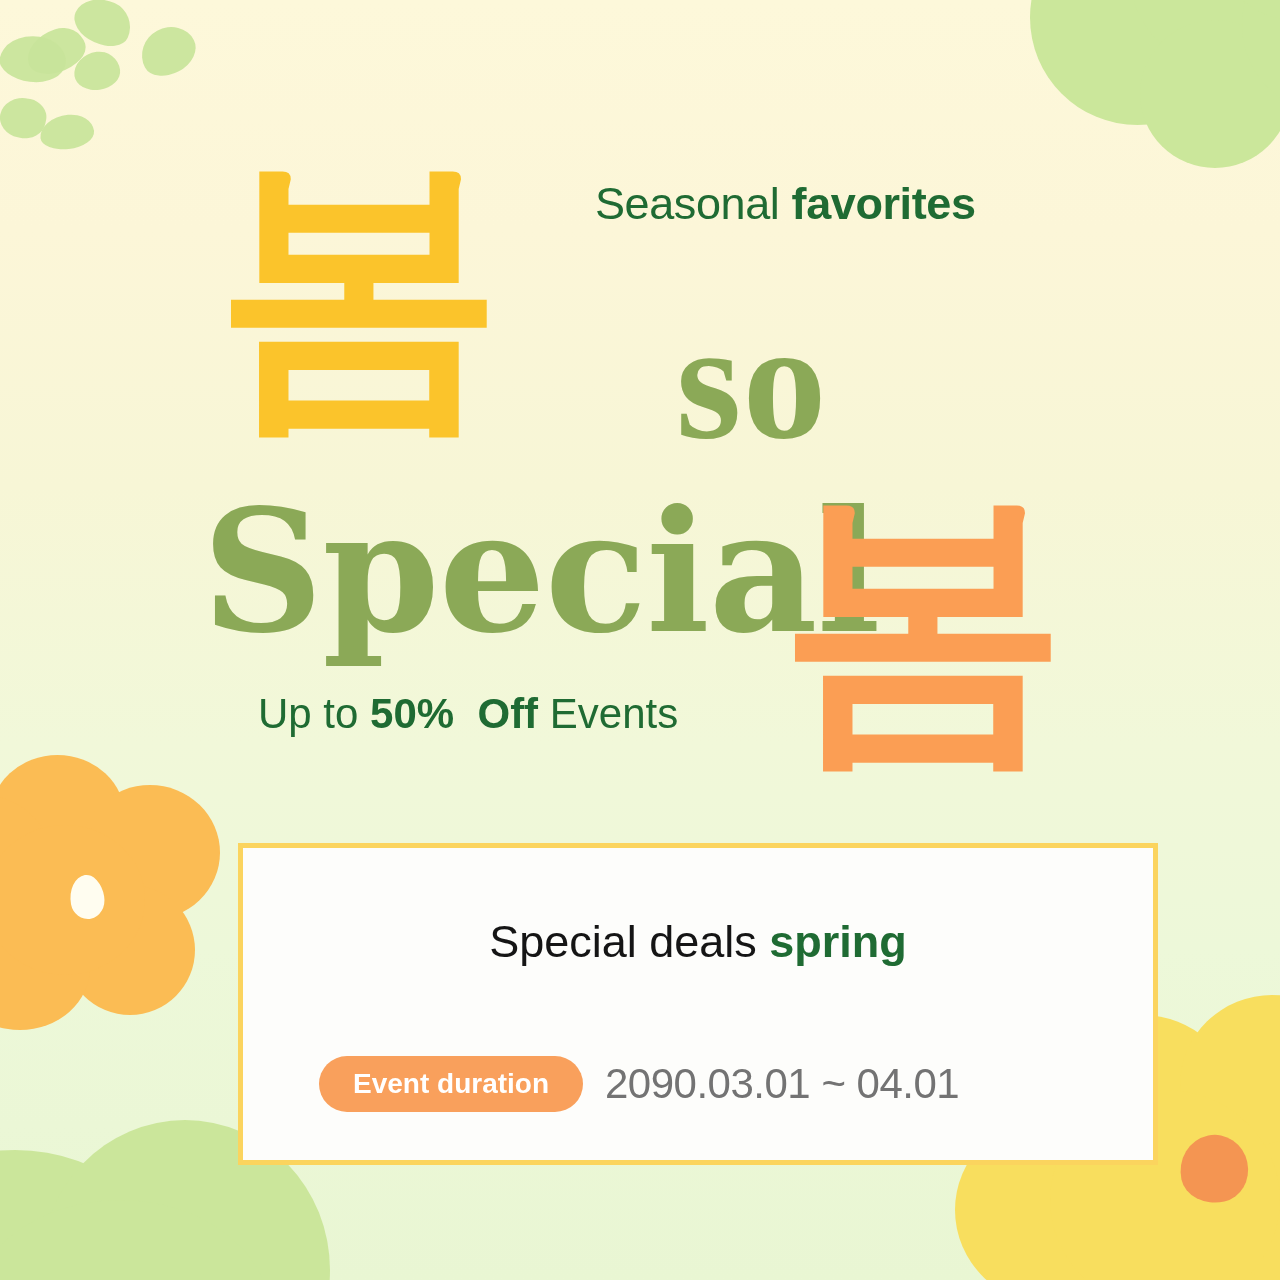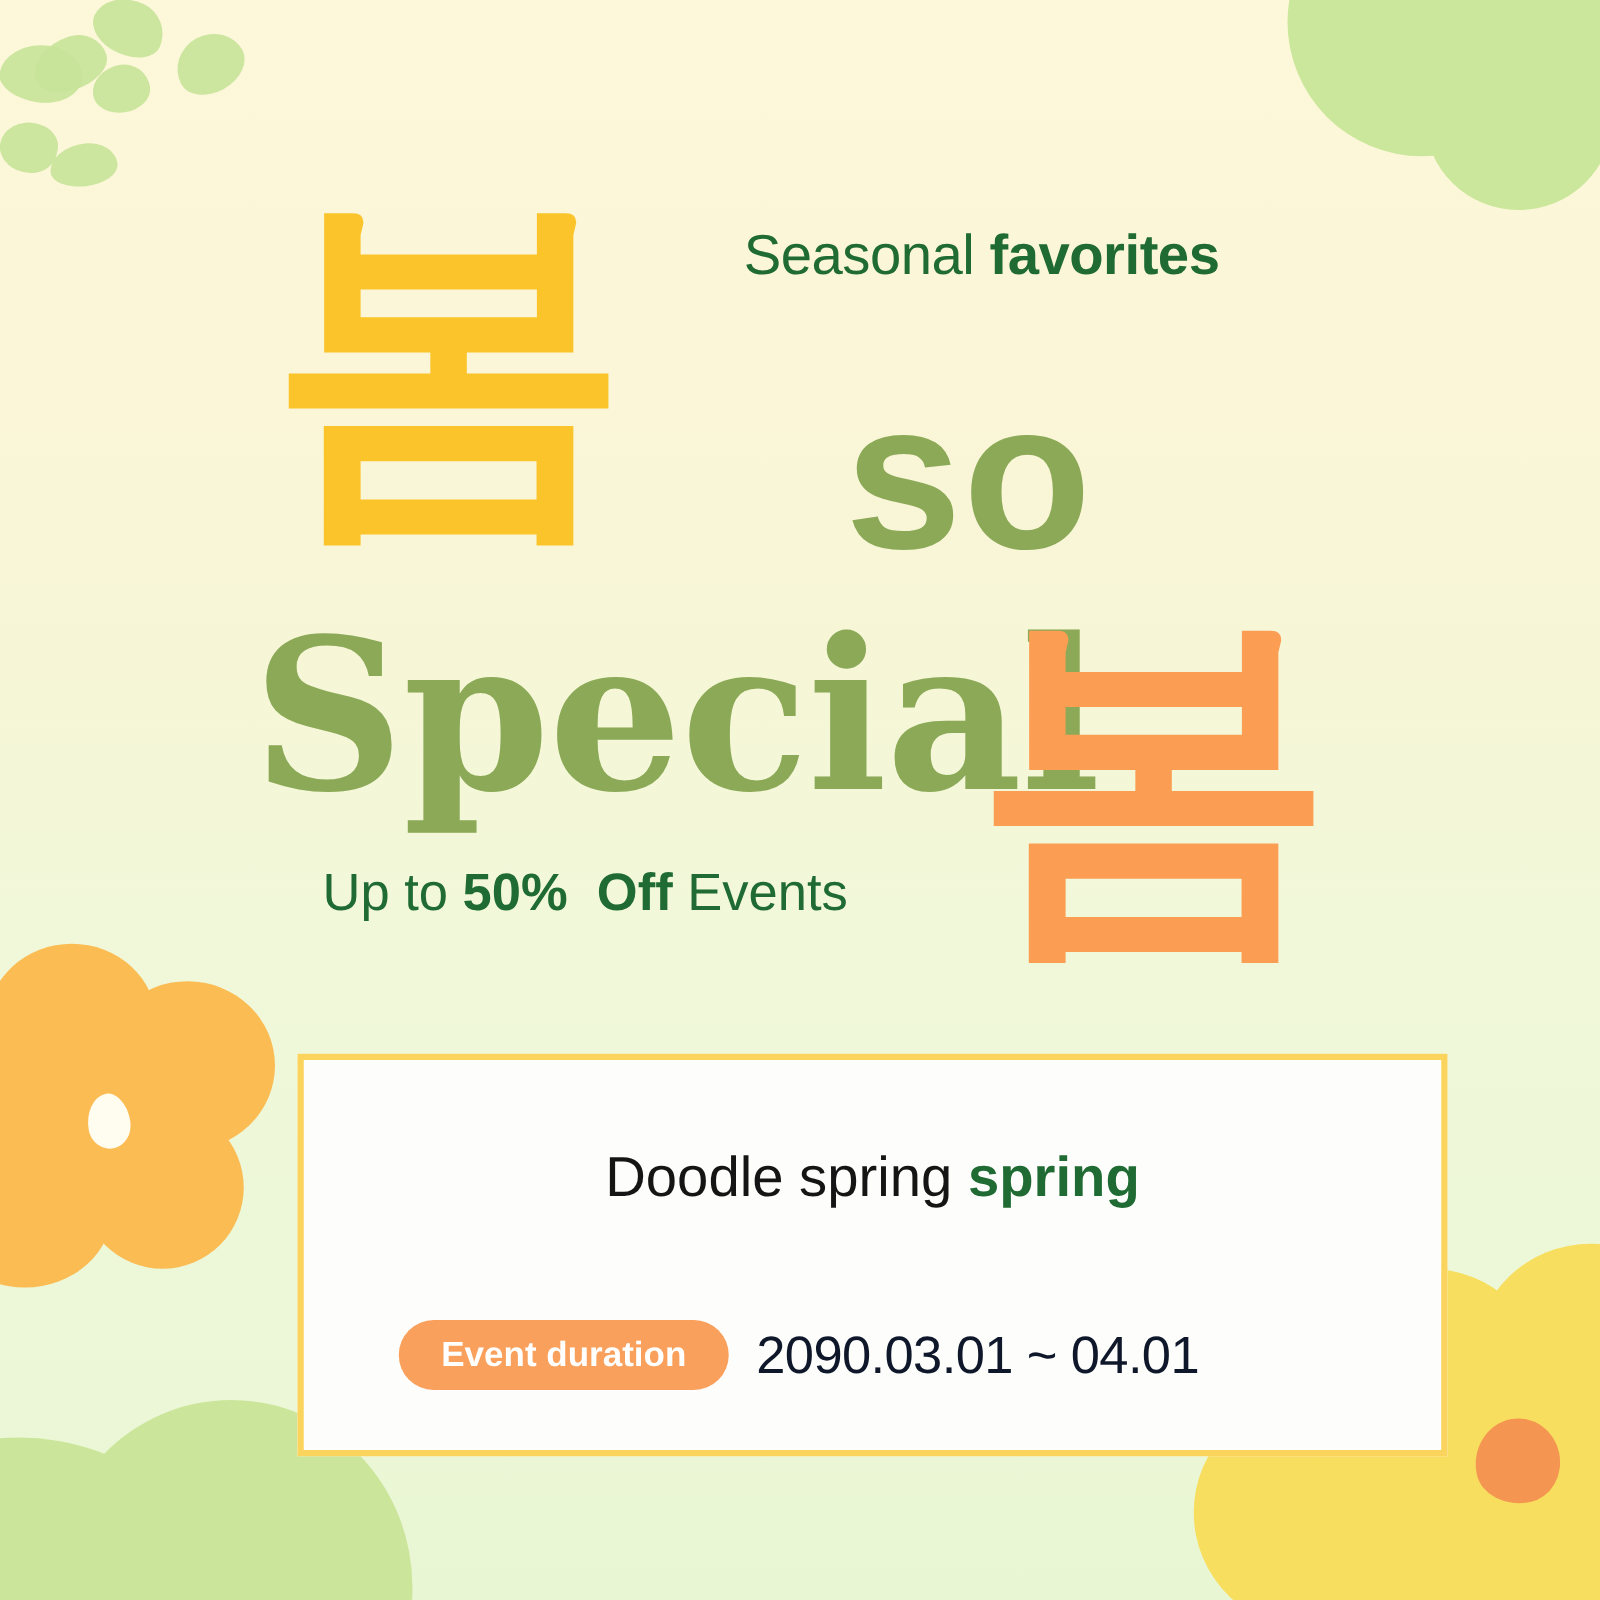--- a/index.html
+++ b/index.html
@@ -140,21 +140,21 @@
   }
 
   .word-so {
     position: absolute;
     left: 676px;
     top: 296px;
     font-size: 168px;
     line-height: 1;
     font-weight: bold;
     color: #8BA957;
-    font-family: Liberation Sans, sans-serif;
+    font-family: Liberation Serif, serif;
     letter-spacing: 1px;
   }
 
   .word-doodle {
     position: absolute;
     left: 202px;
     top: 488px;
     font-size: 168px;
     line-height: 1;
     font-weight: bold;
@@ -225,21 +225,21 @@
     font-size: 28px;
     font-weight: bold;
     border-radius: 40px;
     padding: 14px 34px;
     white-space: nowrap;
     line-height: 1;
   }
 
   .duration-value {
     font-size: 42px;
-    color: #0f172a;
+    color: #737373;
     white-space: nowrap;
     letter-spacing: -0.5px;
   }
 </style>
 </head>
 <body>
 
 <div class="poster">
 
   <div class="deco" style="left:0;top:0;width:260px;height:180px;">
@@ -299,21 +299,21 @@
     <div class="word-doodle">Special</div>
 
     <div class="kr-spring-orange">봄</div>
 
     <div class="discount-line">
       <span>Up to </span><span class="b">50%</span>&nbsp; <span class="b">Off</span> <span>Events</span>
     </div>
 
     <div class="deal-card">
       <div class="deal-title">
-        <span>Doodle spring </span><span class="g">spring</span>
+        <span>Special deals </span><span class="g">spring</span>
       </div>
 
       <div class="duration-row">
         <span class="duration-pill">Event duration</span>
         <span class="duration-value">2090.03.01 ~ 04.01</span>
       </div>
     </div>
 
   </div>
 </div>

